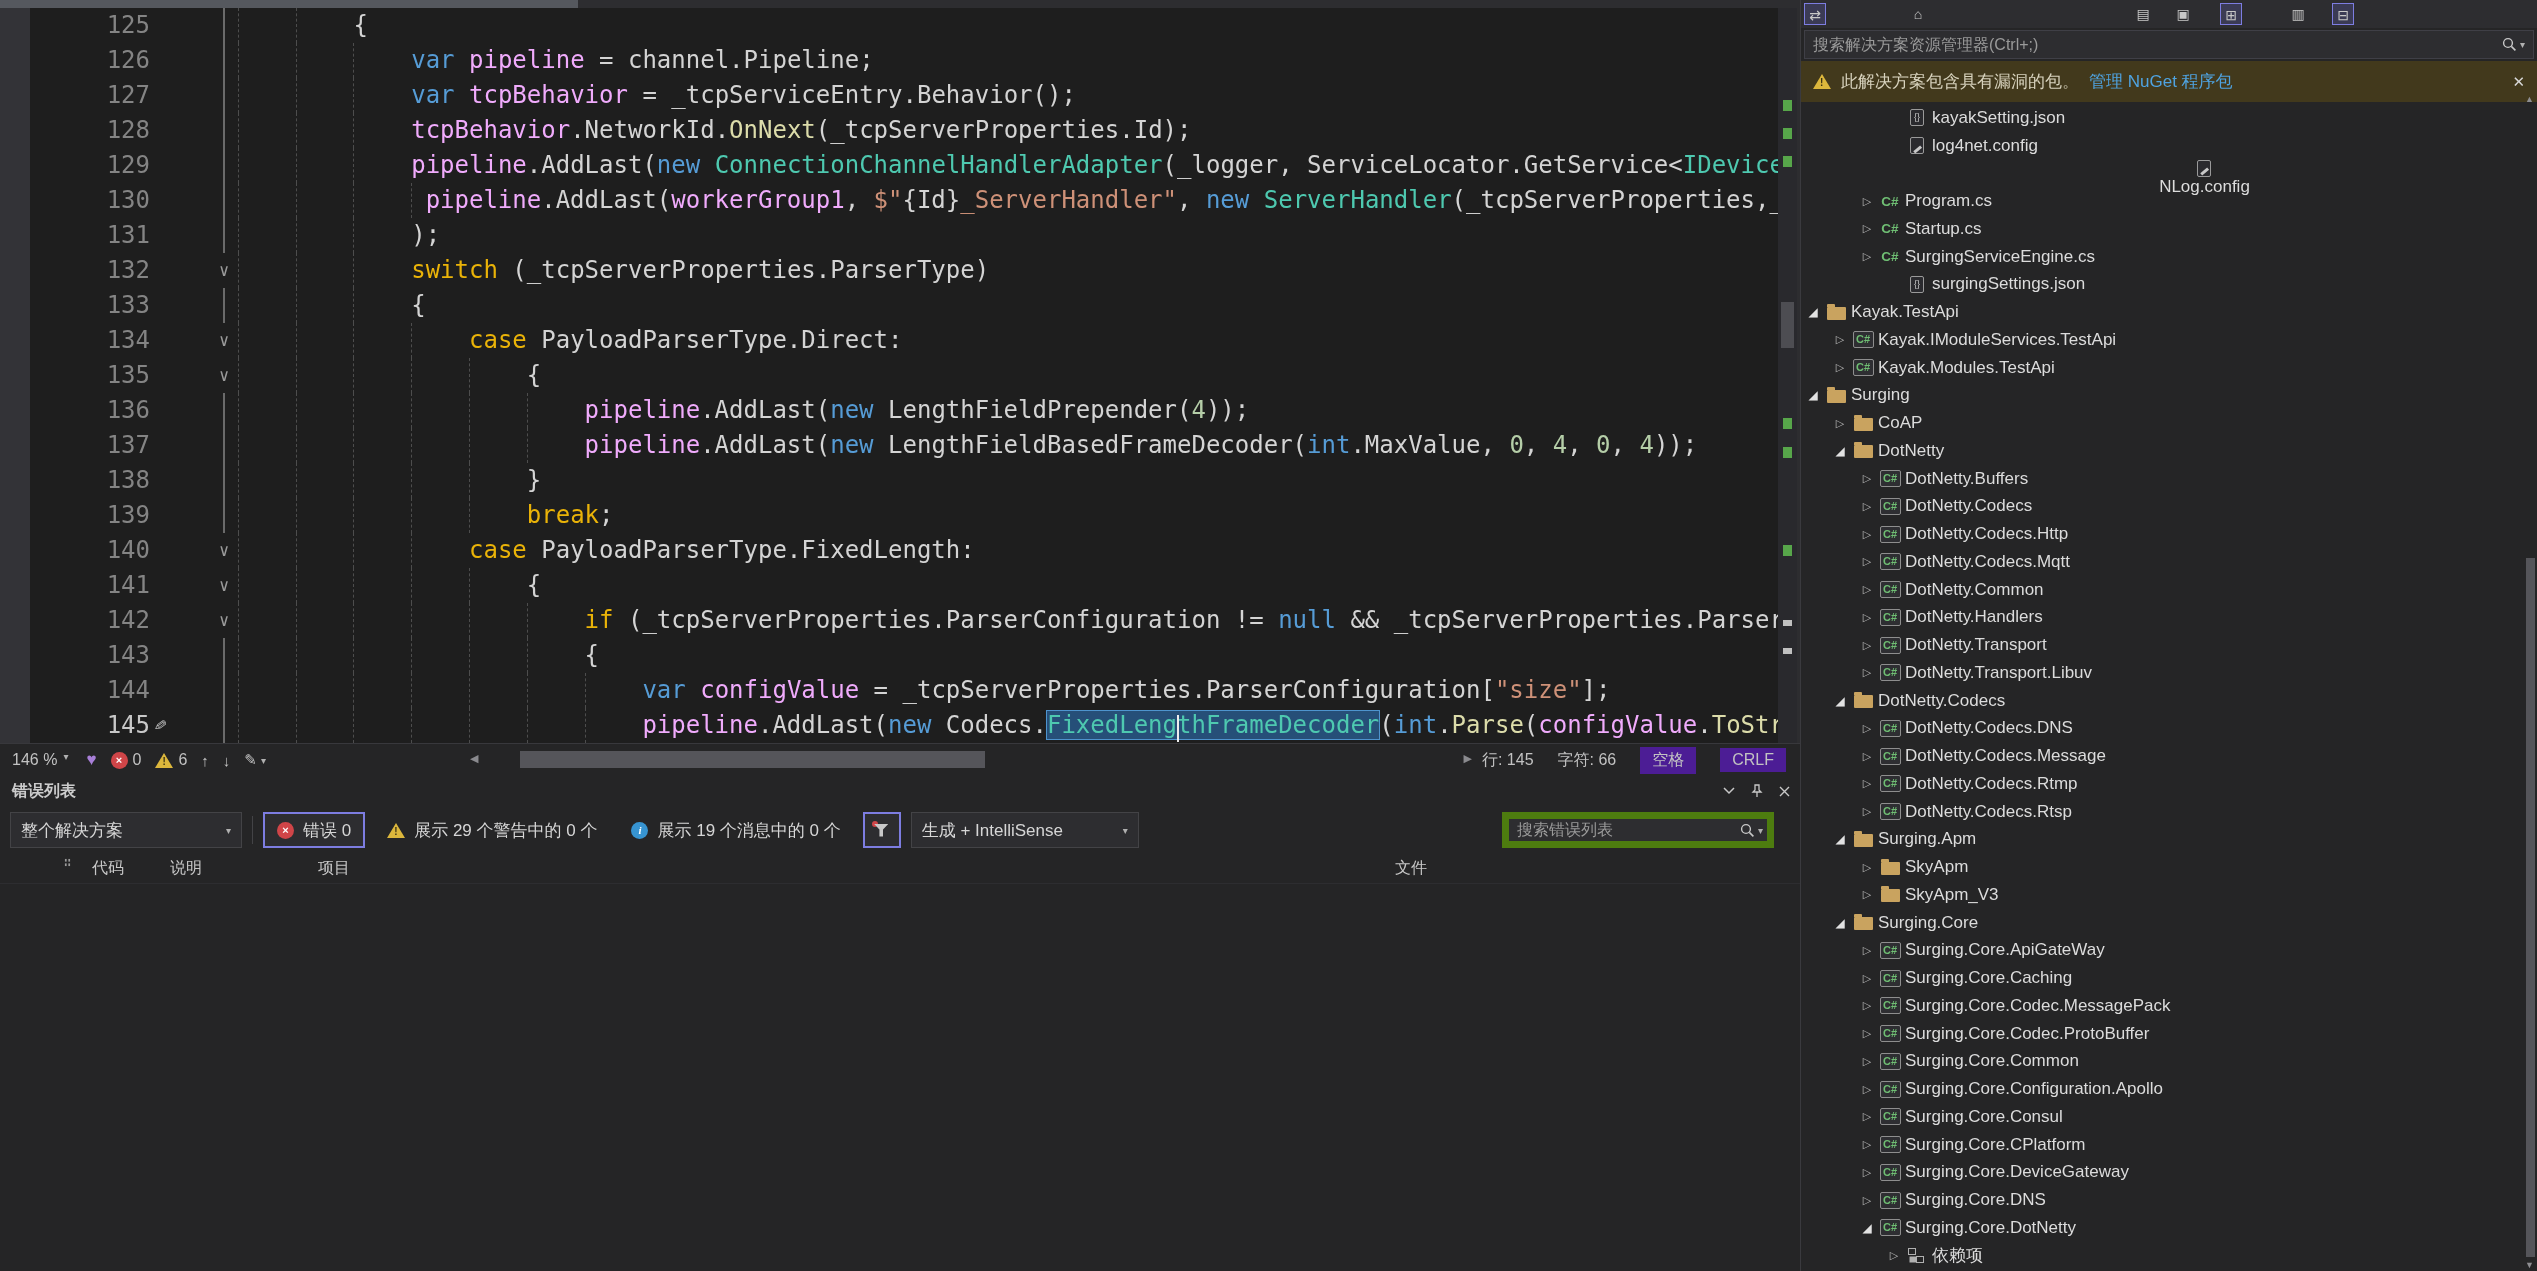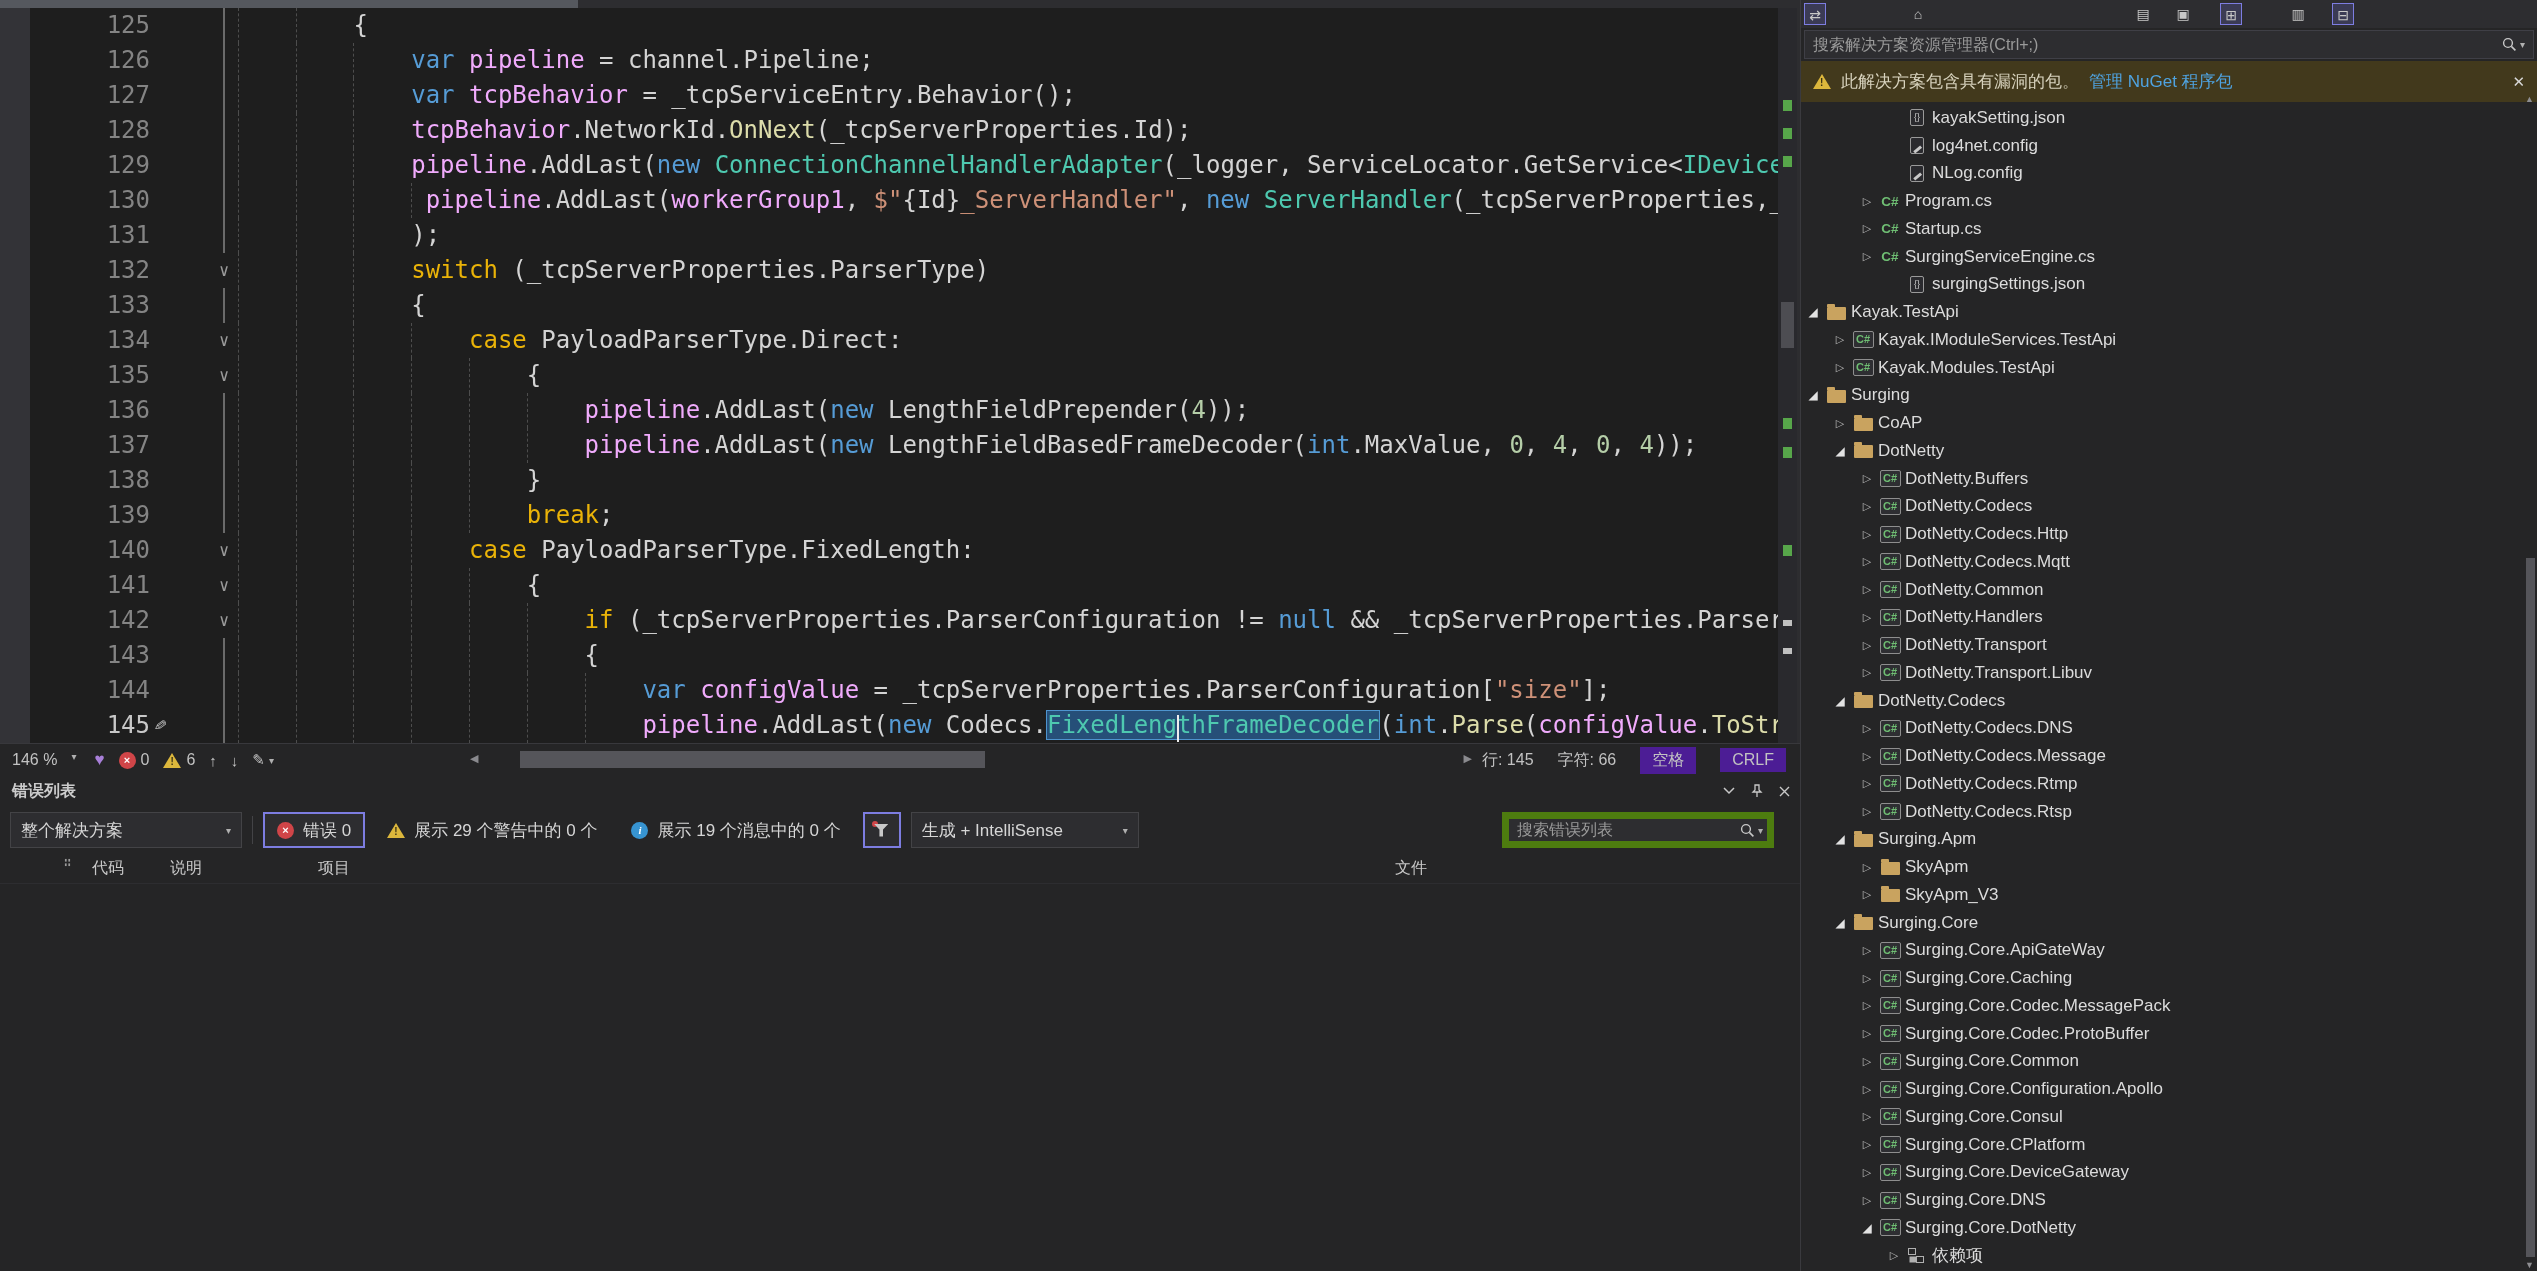--- a/index.html
+++ b/index.html
@@ -31,21 +31,21 @@
   .mark{position:absolute;left:5px;width:9px;height:11px;}
   .mark.green{background:#57a64a;}
   .mark.light{background:#c0c0c0;height:6px;}
   .ed-thumb{position:absolute;left:3px;width:13px;background:#4d4d52;}
   .pane-gap{position:absolute;left:1797px;top:0;width:3px;height:775px;background:#2d2d30;}
 
   
   #ed-status{position:absolute;left:0;top:743px;width:1800px;height:32px;background:#252526;
              border-top:1px solid #38383c;color:#c2c2c2;font-size:16px;}
   .sb-left{position:absolute;left:8px;top:0;height:32px;display:flex;align-items:center;gap:14px;}
-  .sb-zoom{display:flex;gap:14px;padding:0 4px;}
+  .sb-zoom{display:flex;gap:6px;padding:0 4px;}
   .sb-dd{font-size:10px;color:#b0b0b0;}
   .sb-health{color:#a87fd8;font-size:17px;}
   .sb-errbadge{width:17px;height:17px;border-radius:50%;background:#d04548;color:#fff;
                font-size:11px;line-height:17px;text-align:center;font-weight:bold;}
   .sb-pair{display:flex;align-items:center;gap:5px;}
   .tri{position:relative;width:0;height:0;border-left:9px solid transparent;border-right:9px solid transparent;
        border-bottom:15px solid #dcb73c;}
   .tri i{position:absolute;left:-2px;top:3px;font-style:normal;font-size:10px;color:#3a3213;font-weight:bold;}
   .sb-arrow{color:#c2c2c2;font-size:15px;}
   .sb-pen{color:#c2c2c2;font-size:15px;display:flex;gap:4px;align-items:center;}
@@ -314,21 +314,21 @@
           </span>
           <span class="tlabel">kayakSetting.json</span>
         </div>
         <div class="trow" style="padding-left: 83px;">
           <span class="tw"></span>
           <span class="ticon">
             <span class="i-doc i-config"></span>
           </span>
           <span class="tlabel">log4net.config</span>
         </div>
-        <div class="trow" style="padding-left: 83px;">
+        <div class="trow" style="padding-left: 83px; flex-direction: column;">
           <span class="tw"></span>
           <span class="ticon">
             <span class="i-doc i-config"></span>
           </span>
           <span class="tlabel">NLog.config</span>
         </div>
         <div class="trow" style="padding-left: 56px;">
           <span class="tw">▷</span>
           <span class="ticon">
             <span class="i-cs">C#</span>

